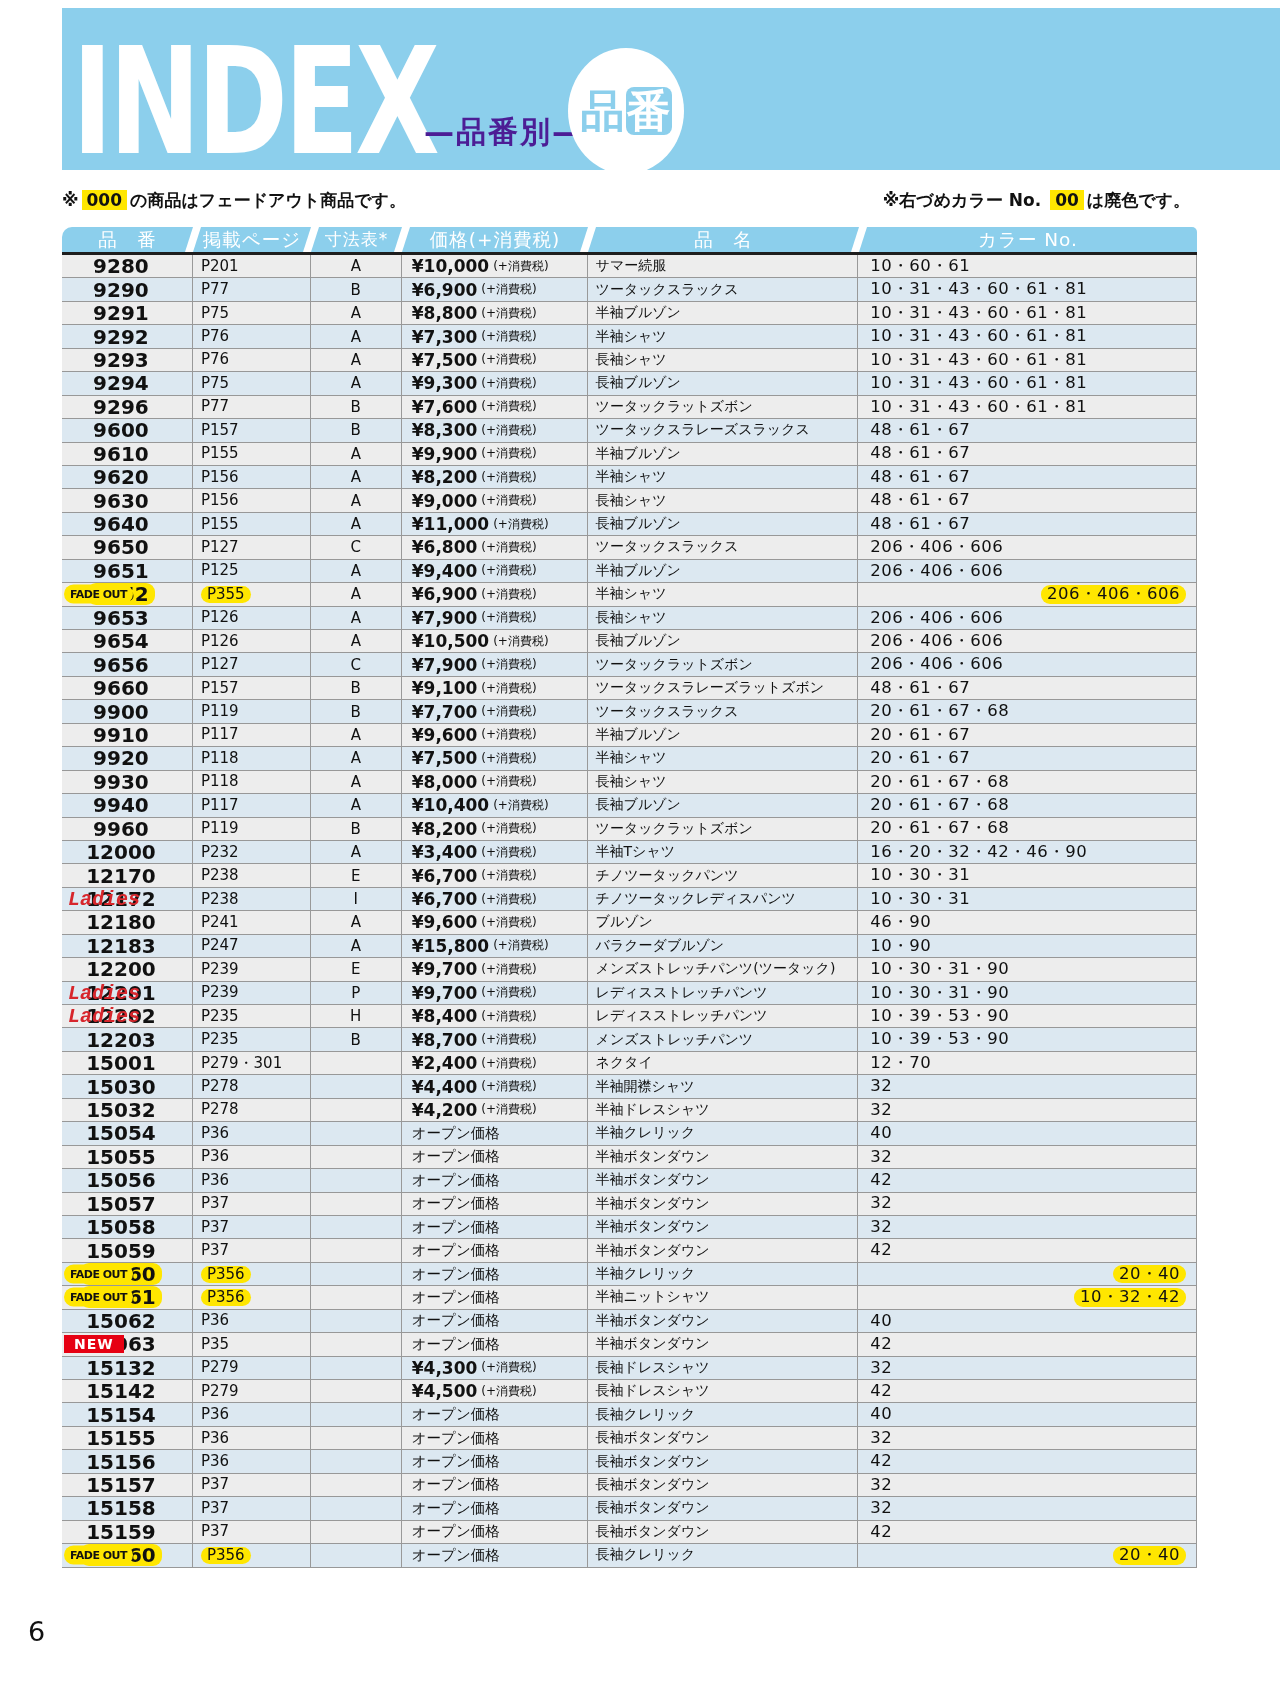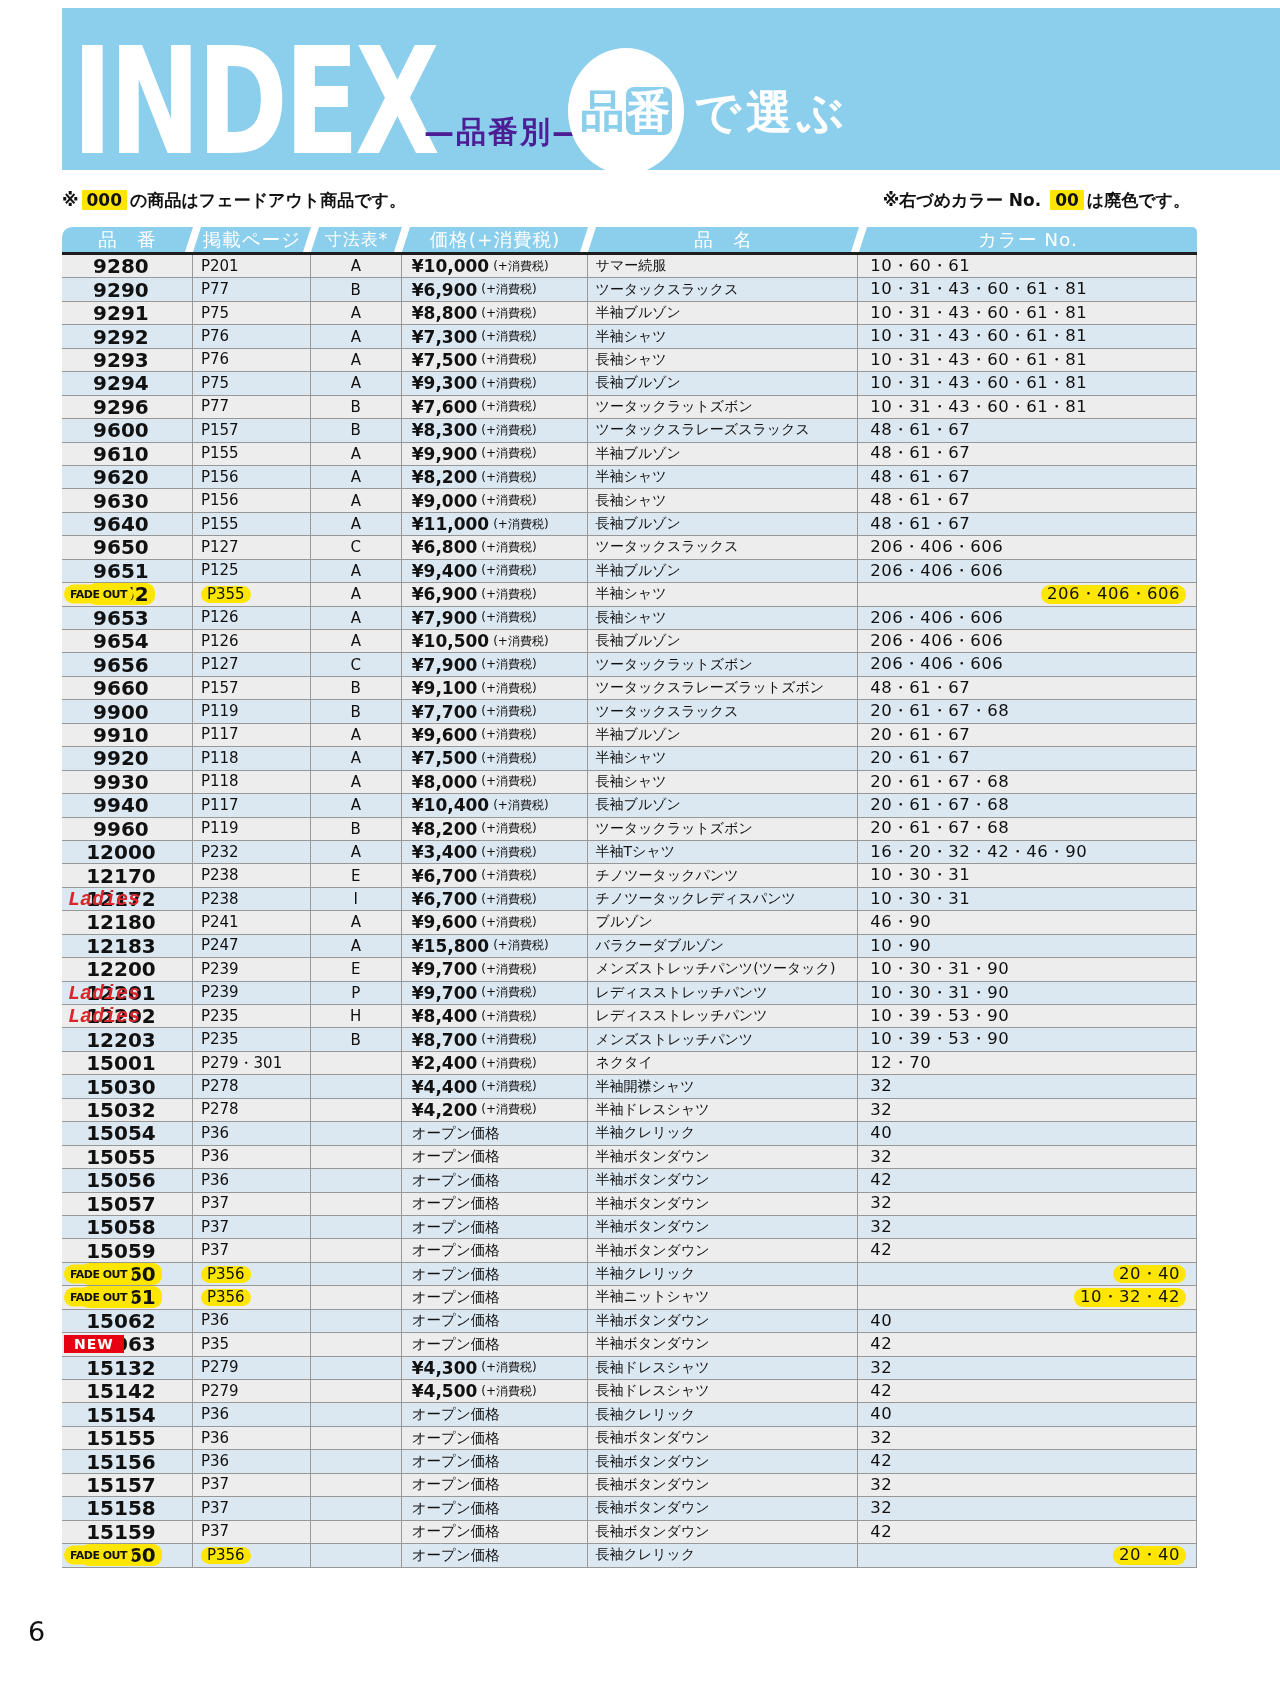--- a/index.html
+++ b/index.html
@@ -77,21 +77,20 @@
 </head>
 <body>
 
 <div class="banner">
   <div class="index-title">INDEX</div>
   <div class="banner-subtitle">—品番別—</div>
   <div class="banner-circle">
     <span class="circle-ch">品</span>
     <span class="circle-ch tile">番</span>
   </div>
-  <div class="banner-select">で選ぶ</div>
 </div>
 
 <div class="note note-left">
   <span>※</span><span class="hl-note">000</span><span>の商品はフェードアウト商品です。</span>
 </div>
 <div class="note note-right">
   <span>※右づめカラー No.</span> <span class="hl-note">00</span><span>は廃色です。</span>
 </div>
 
 <div class="idx-table">

